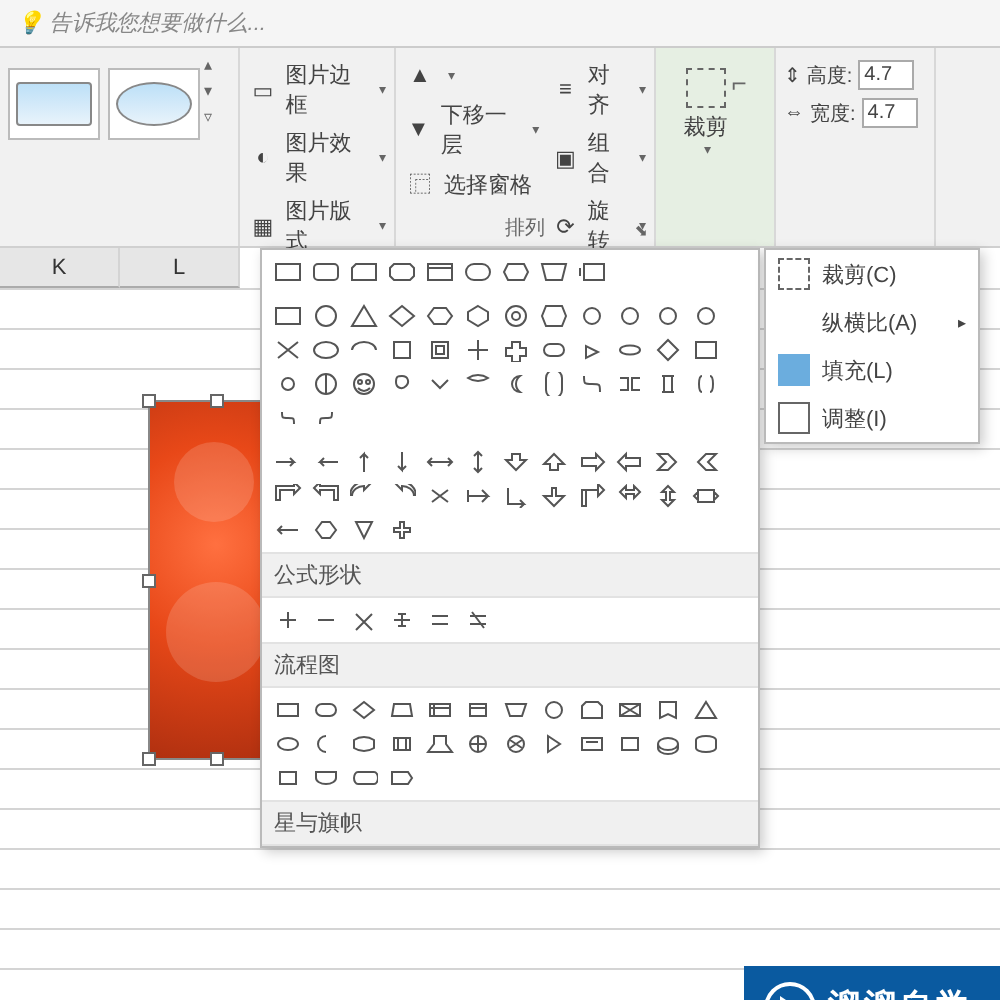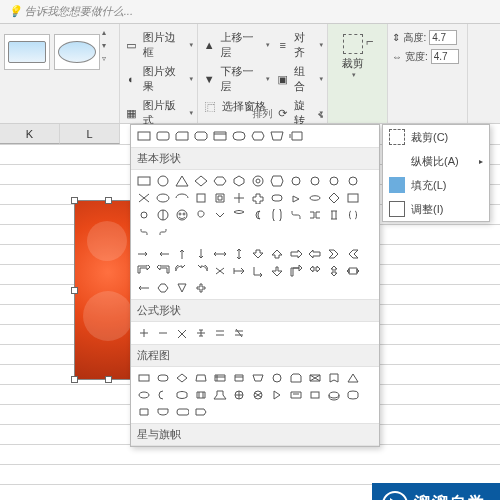--- a/index.html
+++ b/index.html
@@ -88,21 +88,20 @@
         <span class="ico">▦</span>
         <span>图片版式</span>
         <span class="dd">▾</span>
       </div>
   </div>
   <div class="grp arrg">
     <div style="display:flex;gap:6px;">
       <div>
         <div class="optrow">
             <span class="ico">▲</span>
-            <span>上移一层</span>
             <span class="dd">▾</span>
           </div>
         <div class="optrow">
             <span class="ico">▼</span>
             <span>下移一层</span>
             <span class="dd">▾</span>
           </div>
         <div class="optrow">
             <span class="ico">⿸</span>
             <span>选择窗格</span>
@@ -229,21 +228,20 @@
           <svg viewBox="0 0 14 12">
             <path d="M1 2h12l-2 8H3z"></path>
           </svg>
         </div>
         <div class="sh">
           <svg viewBox="0 0 14 12">
             <path d="M3 2h10v8H3z M1 4v4"></path>
           </svg>
         </div>
       </div>
-    <div class="shdr">基本形状</div>
     <div class="sgrid" id="g-basic">
         <div class="sh">
           <svg viewBox="0 0 14 12">
             <rect x="1" y="2" width="12" height="8"></rect>
           </svg>
         </div>
         <div class="sh">
           <svg viewBox="0 0 14 12">
             <circle cx="7" cy="6" r="5"></circle>
           </svg>

